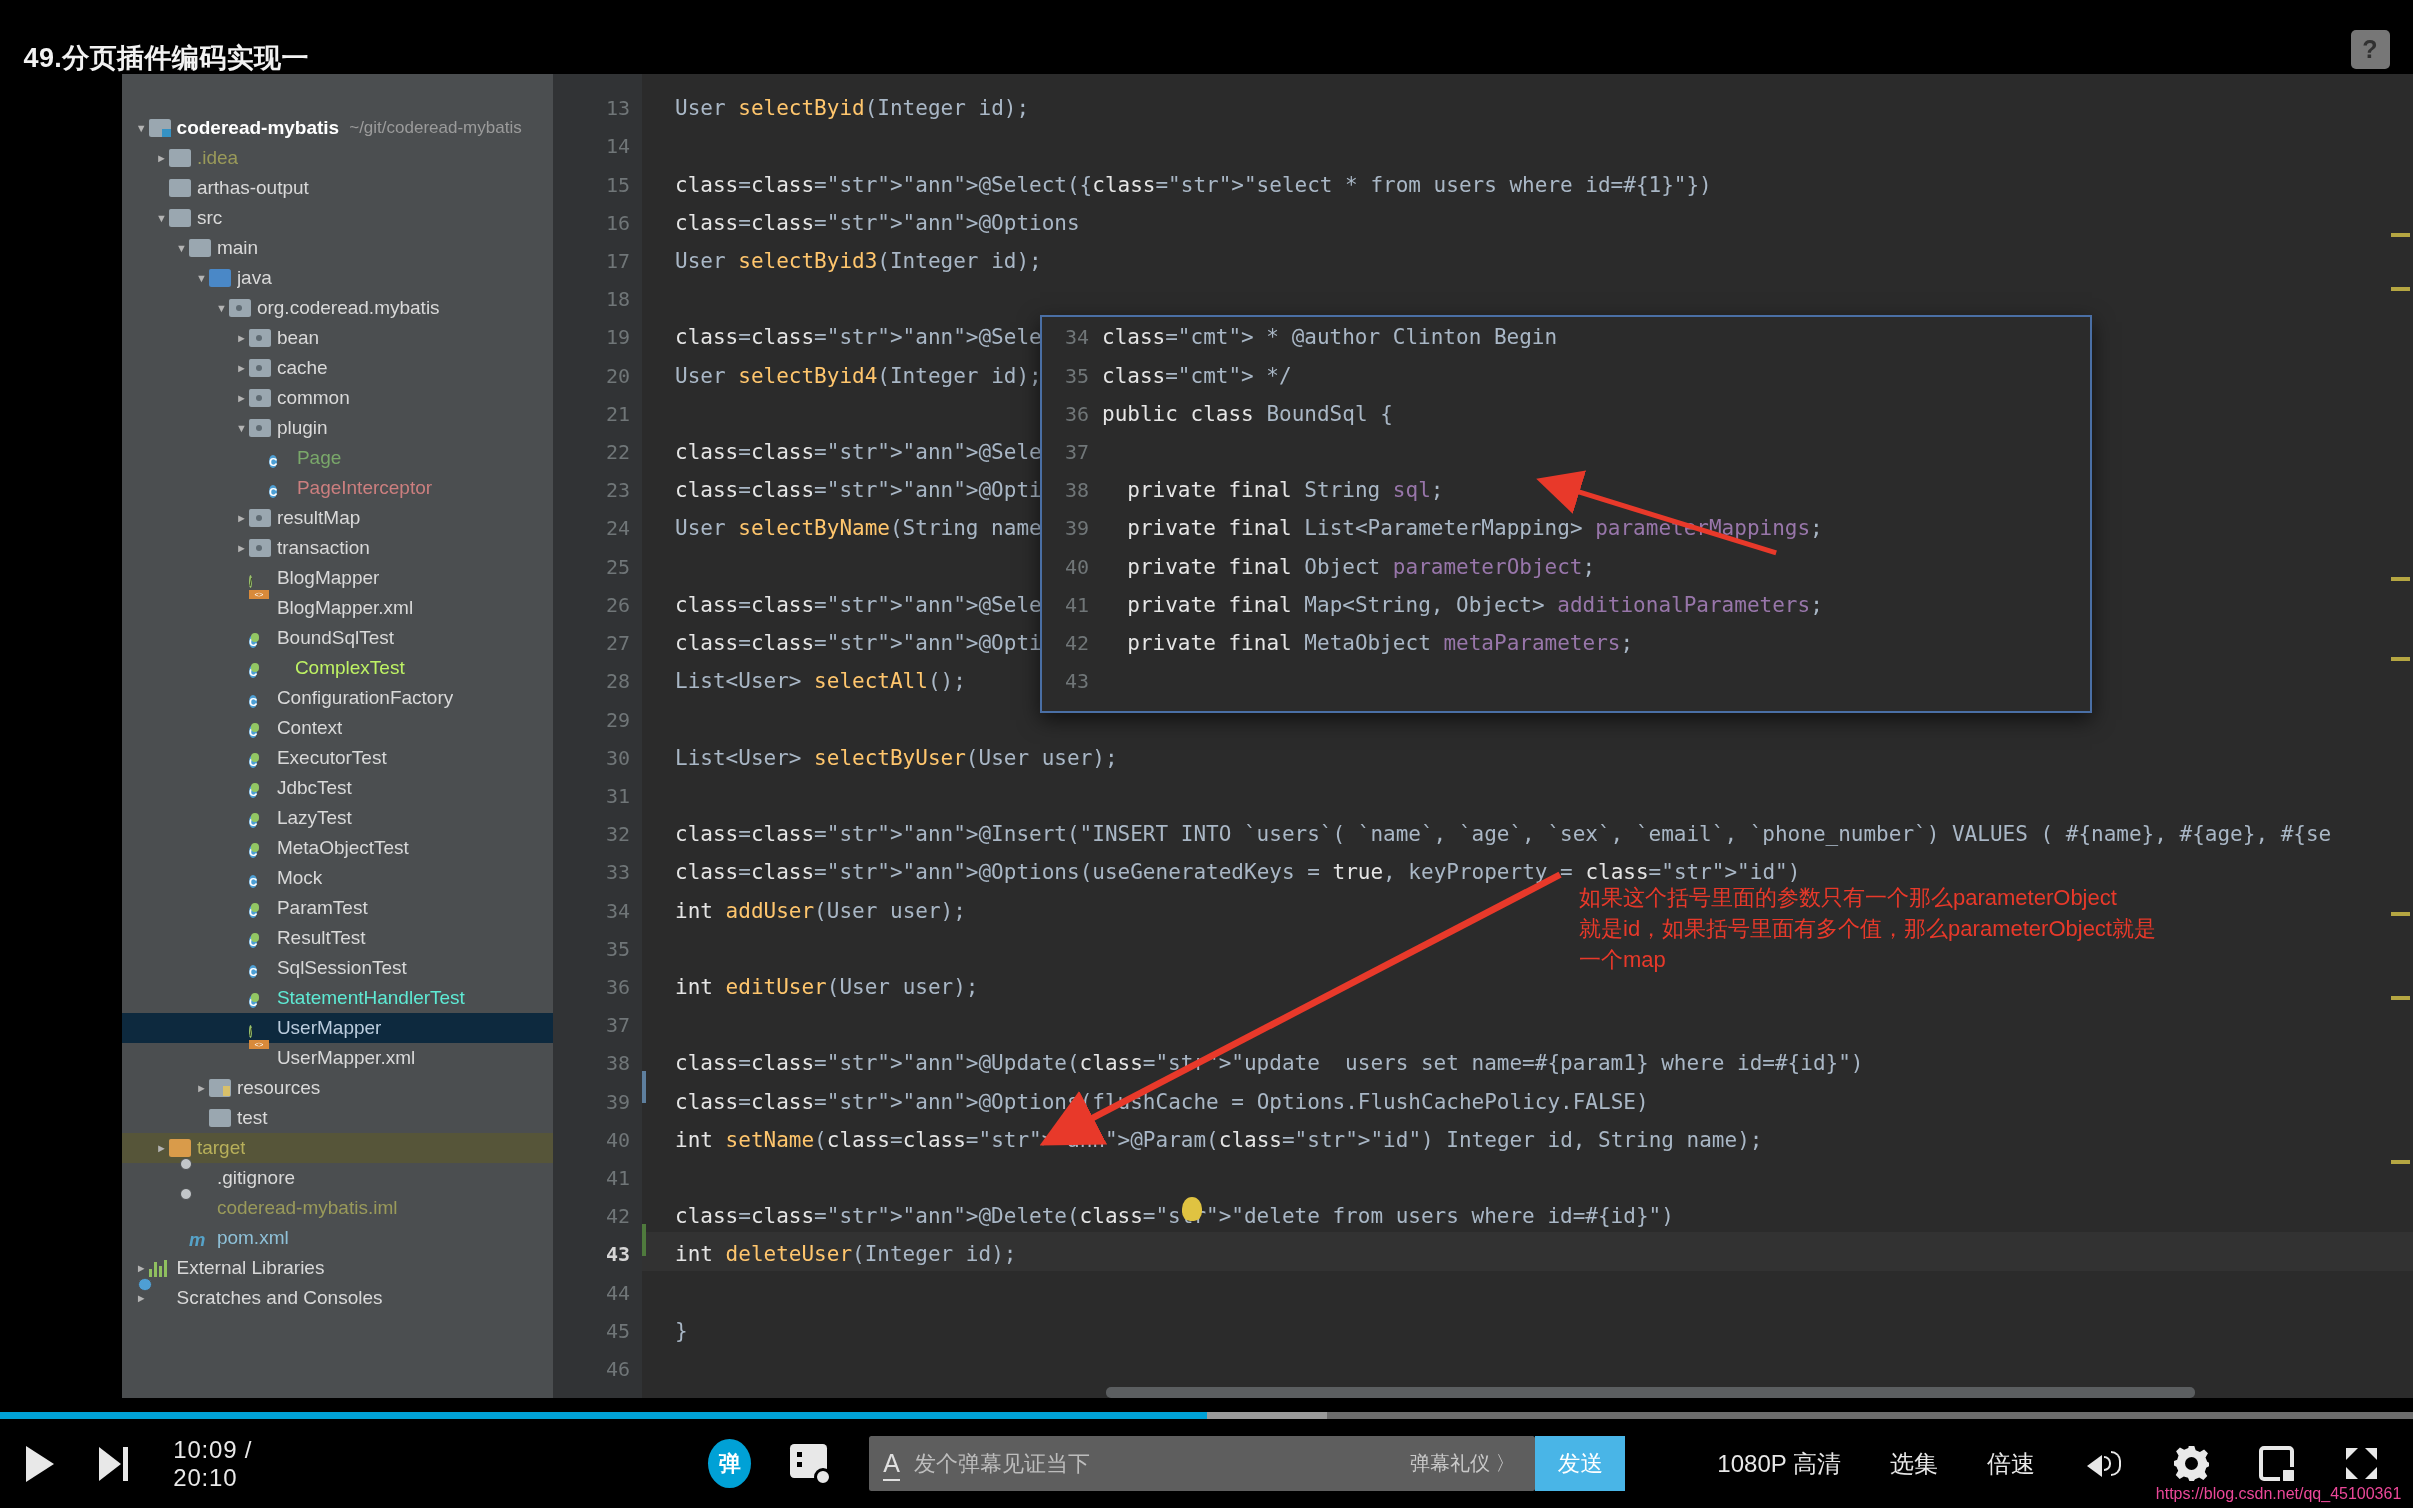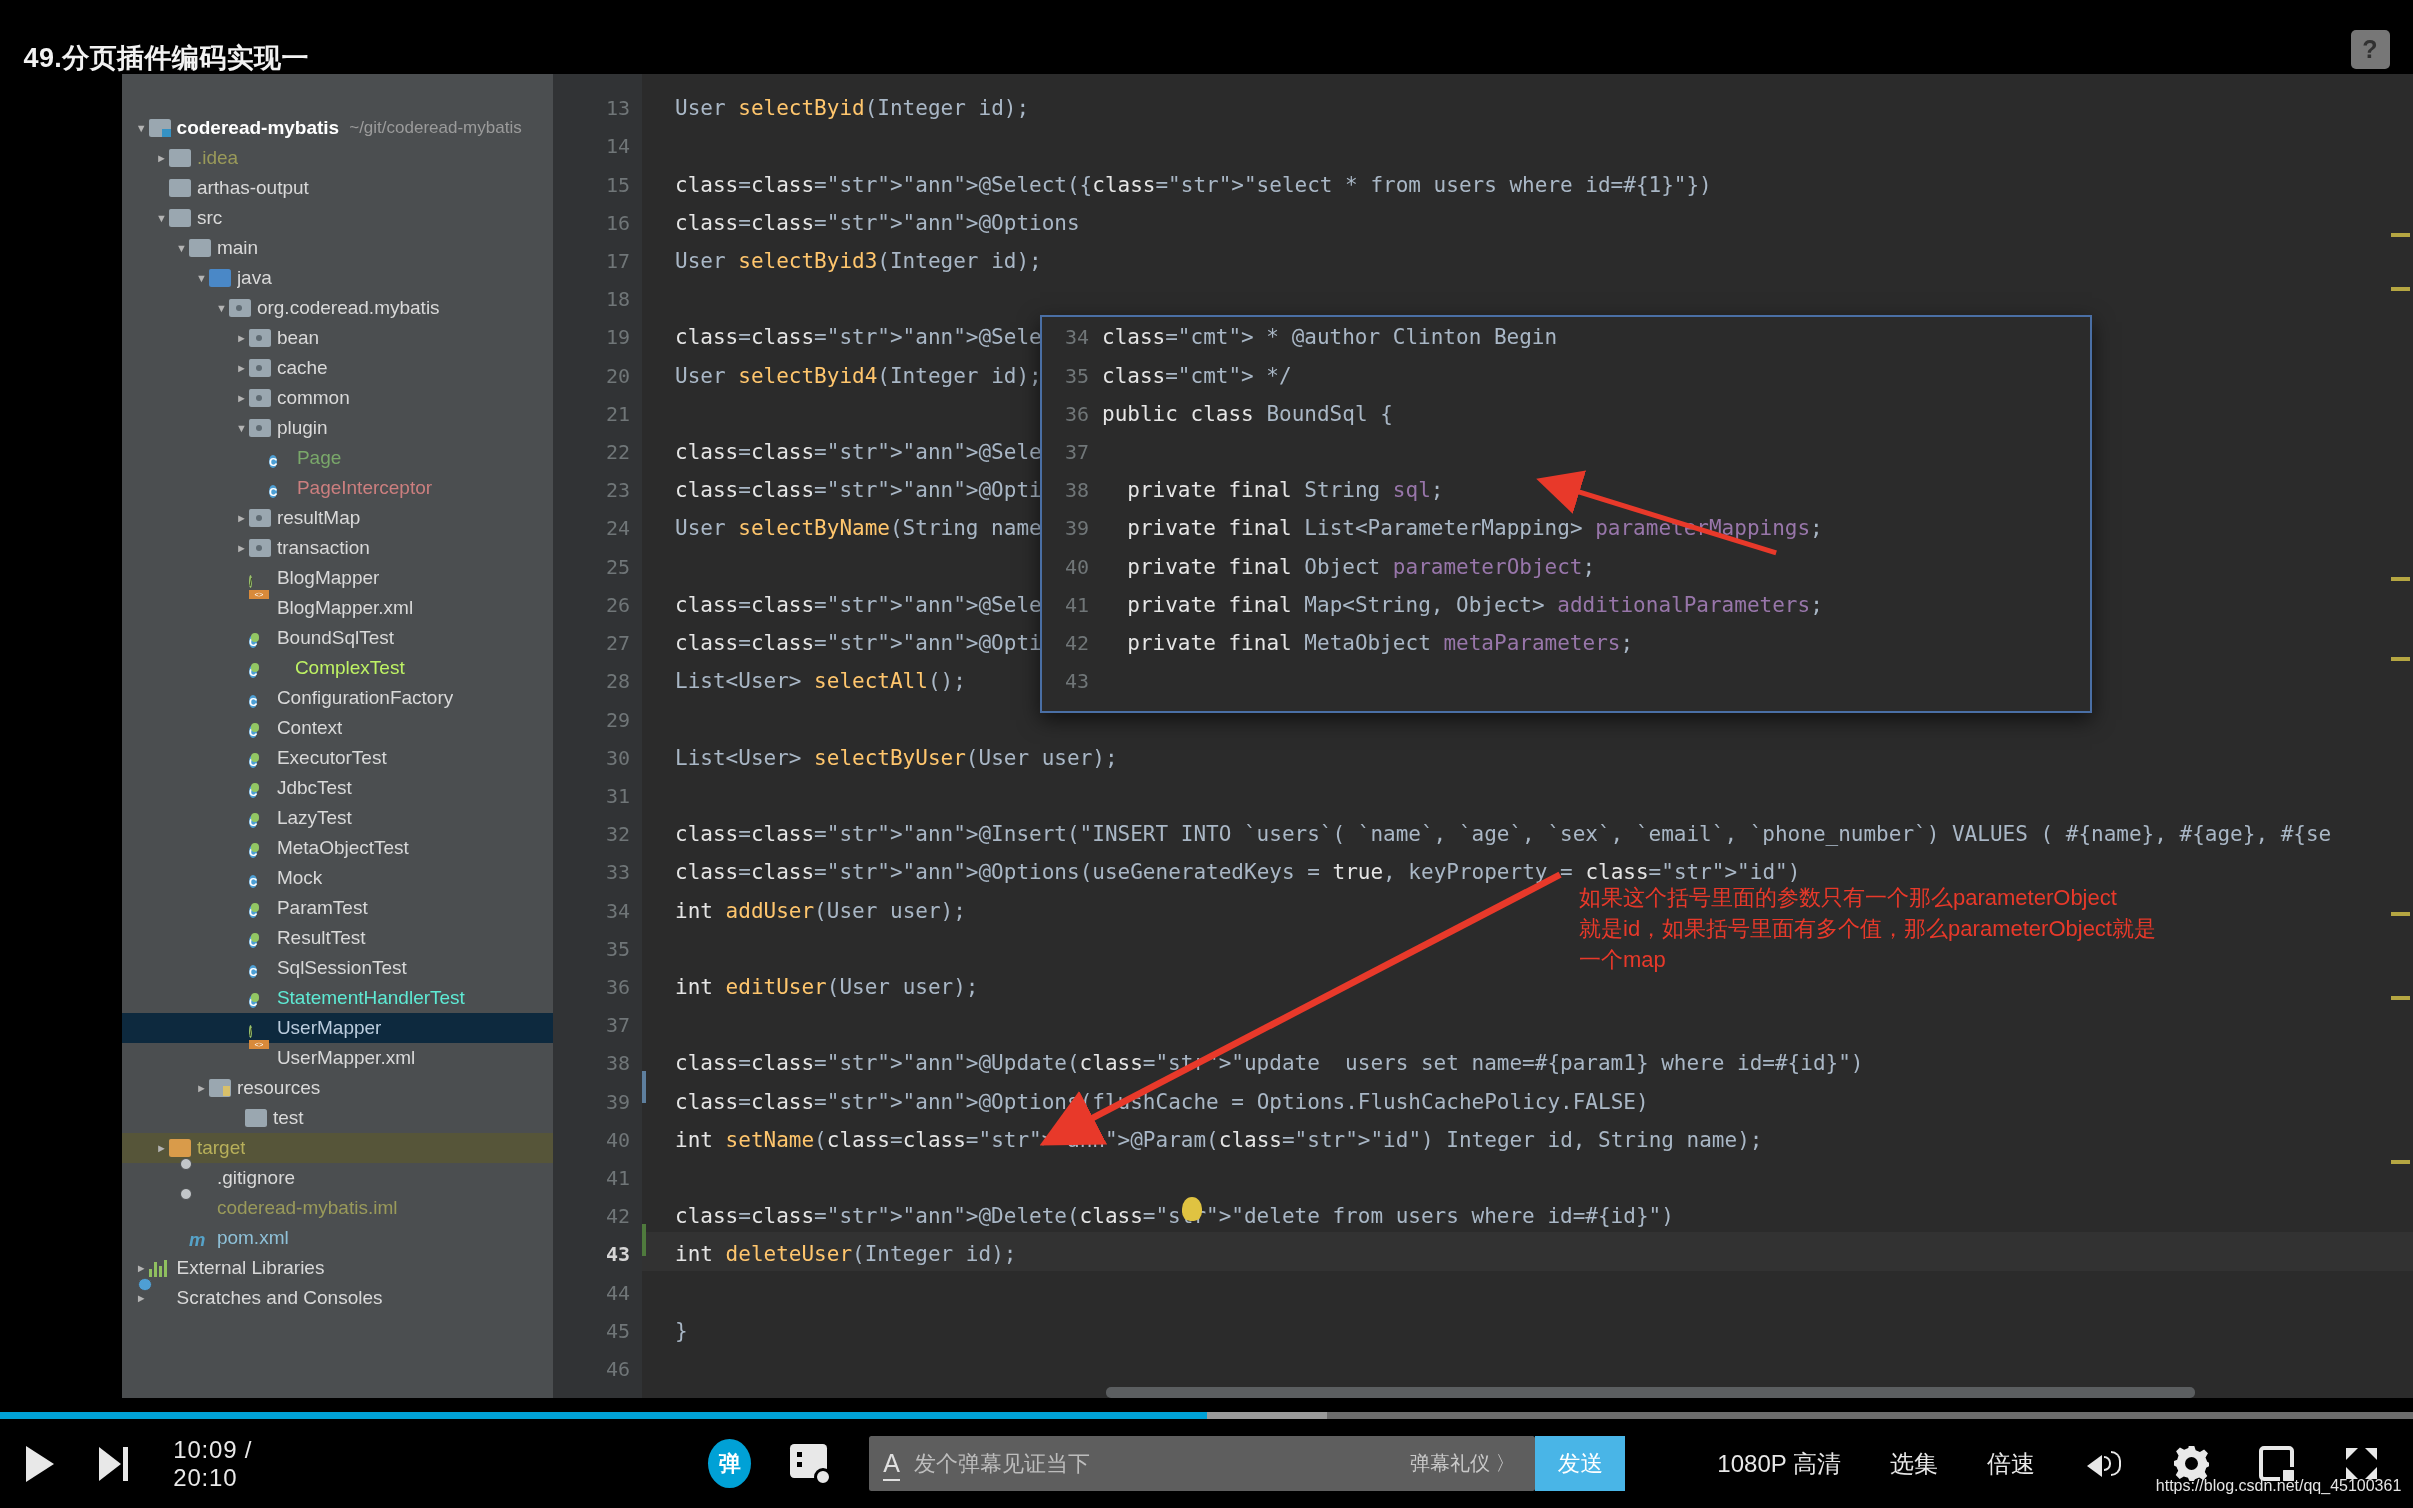--- a/index.html
+++ b/index.html
@@ -259,21 +259,21 @@
     font-weight:700; opacity:.55; letter-spacing:0.8px; }
   .vthumb .tv { position:absolute; right:55px; top:65px; width:82px;height:75px;
     background:rgba(255,255,255,.75); border-radius:18.4px; }
   .vthumb .tv::after{ content:""; position:absolute; left:30px; top:23.5px; width:0;height:0;
     border-left:25px solid rgba(0,0,0,.55); border-top:15px solid transparent; border-bottom:15px solid transparent; }
   .vthumb .ear1,.vthumb .ear2{ position:absolute; width:7.5px; height:28.5px; background:rgba(255,255,255,.75);
     border-radius:5px; top:44px; }
   .vthumb .ear1{ right:126px; transform:rotate(-30deg); }
   .vthumb .ear2{ right:52px;  transform:rotate(30deg); }
 
-  .watermark { position:absolute; right:11.7px; bottom:13px; color:#e5e5e5; font-size:16px;text-align:center; }
+  .watermark { position:absolute; right:11.7px; bottom:5px; color:#ec4899; font-size:16px;text-align:center; }
 </style>
 </head>
 <body>
 
 <div class="screen">
 
   <div class="video-title">49.分页插件编码实现一</div>
   <div class="help-badge">?</div>
 
   <div class="ide">
@@ -467,21 +467,21 @@
             <span class="ico"><span class="c-xml"></span></span>
             <span class="name" style="color: rgb(217, 217, 217);">UserMapper.xml</span>
           </div>
           <div class="row" style="padding-left: 72px;">
             <span class="arrow">►</span>
             <span class="ico">
               <span class="f-grey f-res" style="position:absolute;inset:0"></span>
             </span>
             <span class="name" style="color: rgb(217, 217, 217);">resources</span>
           </div>
-          <div class="row" style="padding-left: 108px; align-items: center;">
+          <div class="row" style="padding-left: 72px; align-items: center;">
             <span class="arrow"></span>
             <span class="ico">
               <span class="f-grey" style="position:absolute;inset:0"></span>
             </span>
             <span class="name" style="color: rgb(217, 217, 217);">test</span>
           </div>
           <div class="row target" style="padding-left: 32px;">
             <span class="arrow">►</span>
             <span class="ico">
               <span class="f-orange" style="position:absolute;inset:0"></span>

